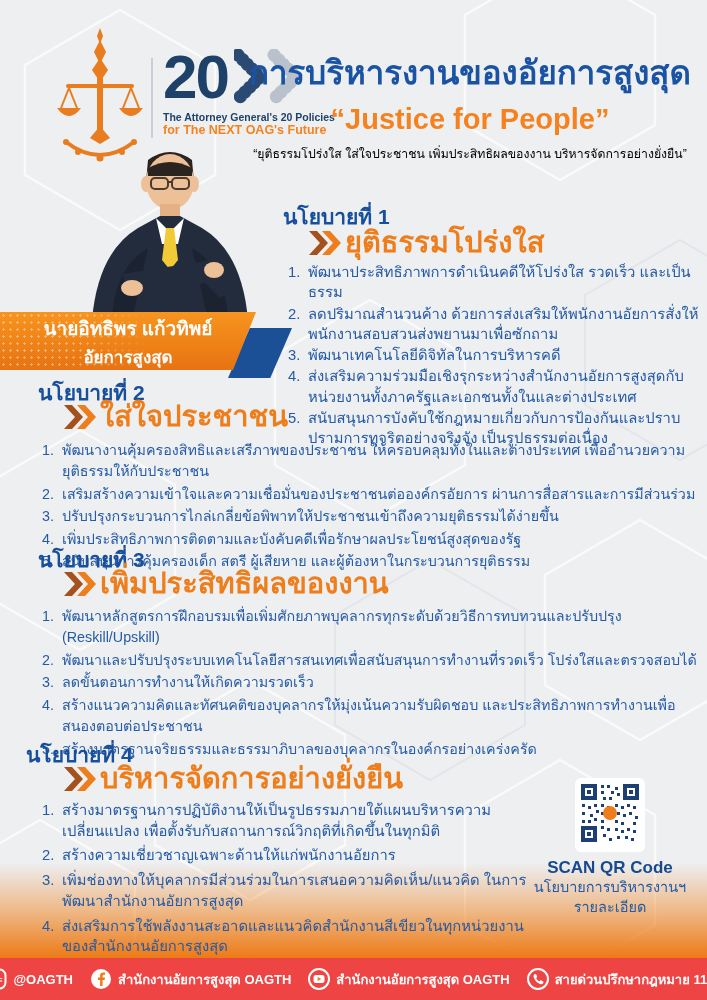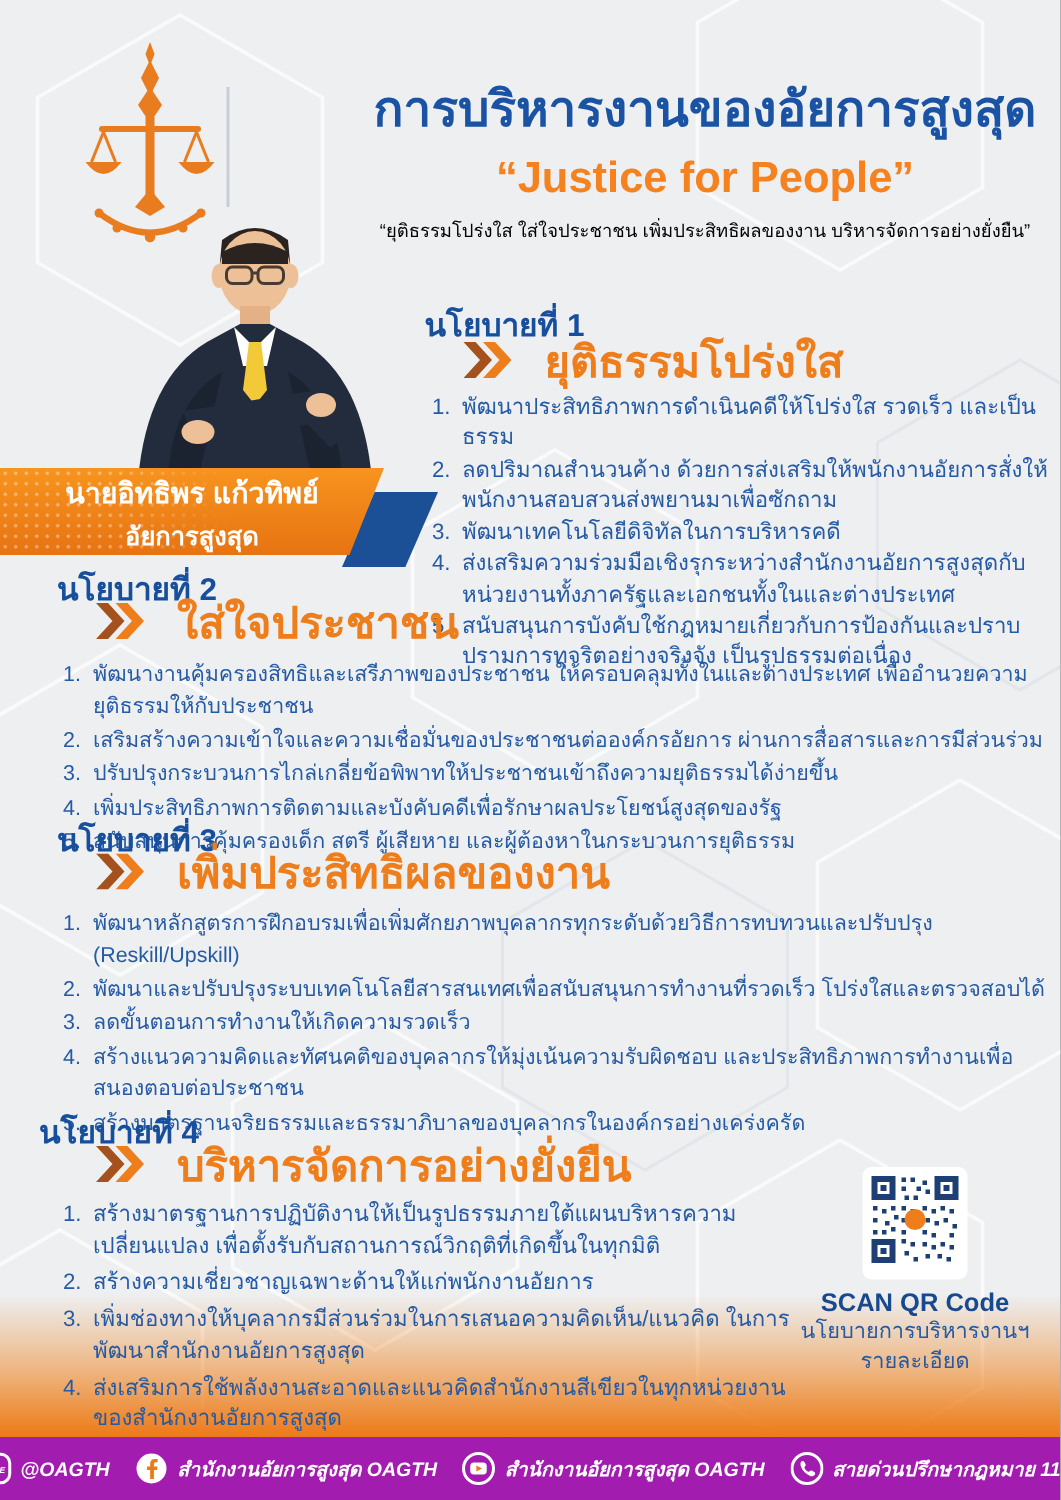--- a/index.html
+++ b/index.html
@@ -52,21 +52,21 @@
     background:radial-gradient(rgba(255,255,255,.38) 1.1px, transparent 1.4px);
     background-size:7px 7px;
     -webkit-mask-image:linear-gradient(90deg,#000 0%,#000 28%,transparent 60%);
             mask-image:linear-gradient(90deg,#000 0%,#000 28%,transparent 60%);
   }
   .name-line1{ font-size:19px; font-weight:bold; color:#fff; position:relative; }
   .name-line2{ font-size:17px; font-weight:bold; color:#fff; position:relative; }
 
   
   .policy-label{ position:absolute; font-size:21px; font-weight:bold; color:#174f9c; }
-  .policy-title{ position:absolute; display:flex; gap:21px;
+  .policy-title{ position:absolute; display:flex; align-items:center; gap:3px;
                  font-size:29px; font-weight:bold; color:#ee7d1b; line-height:1; }
   .policy-list{ position:absolute; list-style:none; counter-reset:n; color:#255aa4; }
   .policy-list li{ counter-increment:n; position:relative; padding-left:22px; }
   .policy-list li::before{ content:counter(n) "."; position:absolute; left:2px; top:0; }
 
   .p1-label{ left:283px; top:200px; }
   .p1-title{ left:309px; top:228px; }
   .p1-list{ left:286px; top:262px; width:414px; font-size:14.8px; line-height:1.37; }
   .p1-list li{ margin-bottom:1px; }
 
@@ -86,22 +86,22 @@
   .p4-list li{ margin-bottom:4px; }
 
   
   .qr-block{ position:absolute; left:520px; top:778px; width:180px; text-align:center; }
   .qr-code{ display:inline-block; background:#fff; border-radius:6px; padding:3px; }
   .qr-heading{ font-size:17px; font-weight:bold; color:#17498f; margin-top:6px; }
   .qr-line{ font-size:14.5px; color:#255aa4; line-height:1.35; }
 
   
   .footer{
-    position:absolute; left:0; right:0; bottom:0; height:42px; background:#a21caf; z-index:3;
-    display:flex; align-items:center; justify-content:center; gap:17px;font-style:italic;
+    position:absolute; left:0; right:0; bottom:0; height:42px; background:#ef4444; z-index:3;
+    display:flex; align-items:center; justify-content:center; gap:17px;
   }
   .footer-item{ display:flex; align-items:center; gap:6px; color:#fff; font-size:13px; font-weight:bold; white-space:nowrap; }
 </style>
 </head>
 <body>
 
 <div class="poster">
 
   <svg class="hex-layer" width="707" height="1000" viewBox="0 0 707 1000">
     <g fill="none" stroke="#ffffff" stroke-opacity="0.7" stroke-width="2.5">
@@ -142,20 +142,33 @@
         <circle cx="14" cy="116" r="3" stroke="none"></circle>
         <circle cx="82" cy="116" r="3" stroke="none"></circle>
         <circle cx="26" cy="126" r="3" stroke="none"></circle>
         <circle cx="70" cy="126" r="3" stroke="none"></circle>
         <circle cx="48" cy="132" r="3.5" stroke="none"></circle>
       </g>
     </svg>
 
     <div class="badge-divider"></div>
 
+    <div class="badge20">
+      <div class="badge20-row">
+        <span class="badge20-num">20</span>
+        <svg width="78" height="56" viewBox="0 0 78 56" style="margin-left:6px;">
+          <g fill="none" stroke-linecap="round">
+            <path d="M4,6 L26,28 L4,50" stroke="#2a4a73" stroke-width="13" stroke-dasharray="0.5 6"></path>
+            <path d="M40,6 L62,28 L40,50" stroke="#b9c1cc" stroke-width="13" stroke-dasharray="0.5 6"></path>
+          </g>
+        </svg>
+      </div>
+      <div class="badge20-line1">The Attorney General's 20 Policies</div>
+      <div class="badge20-line2">for The NEXT OAG's Future</div>
+    </div>
 
     <div class="headline">
       <div class="headline-sub">การบริหารงานของอัยการสูงสุด</div>
       <div class="headline-slogan">“Justice for People”</div>
       <div class="headline-tagline">“ยุติธรรมโปร่งใส ใส่ใจประชาชน เพิ่มประสิทธิผลของงาน บริหารจัดการอย่างยั่งยืน”</div>
     </div>
 
     <svg class="portrait" width="236" height="172" viewBox="0 0 236 172">
       <g>
         <path d="M96,12 Q118,-4 140,12 L142,34 L94,34 Z" fill="#2a2320"></path>

